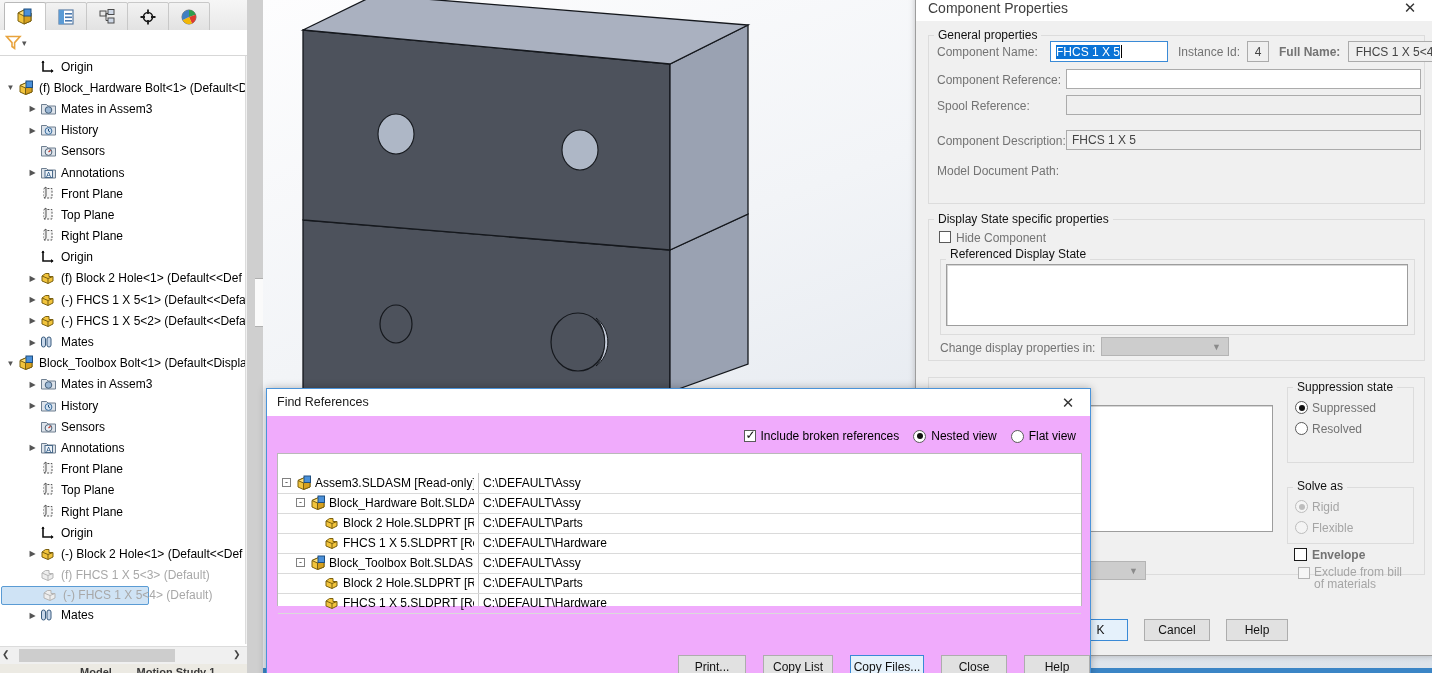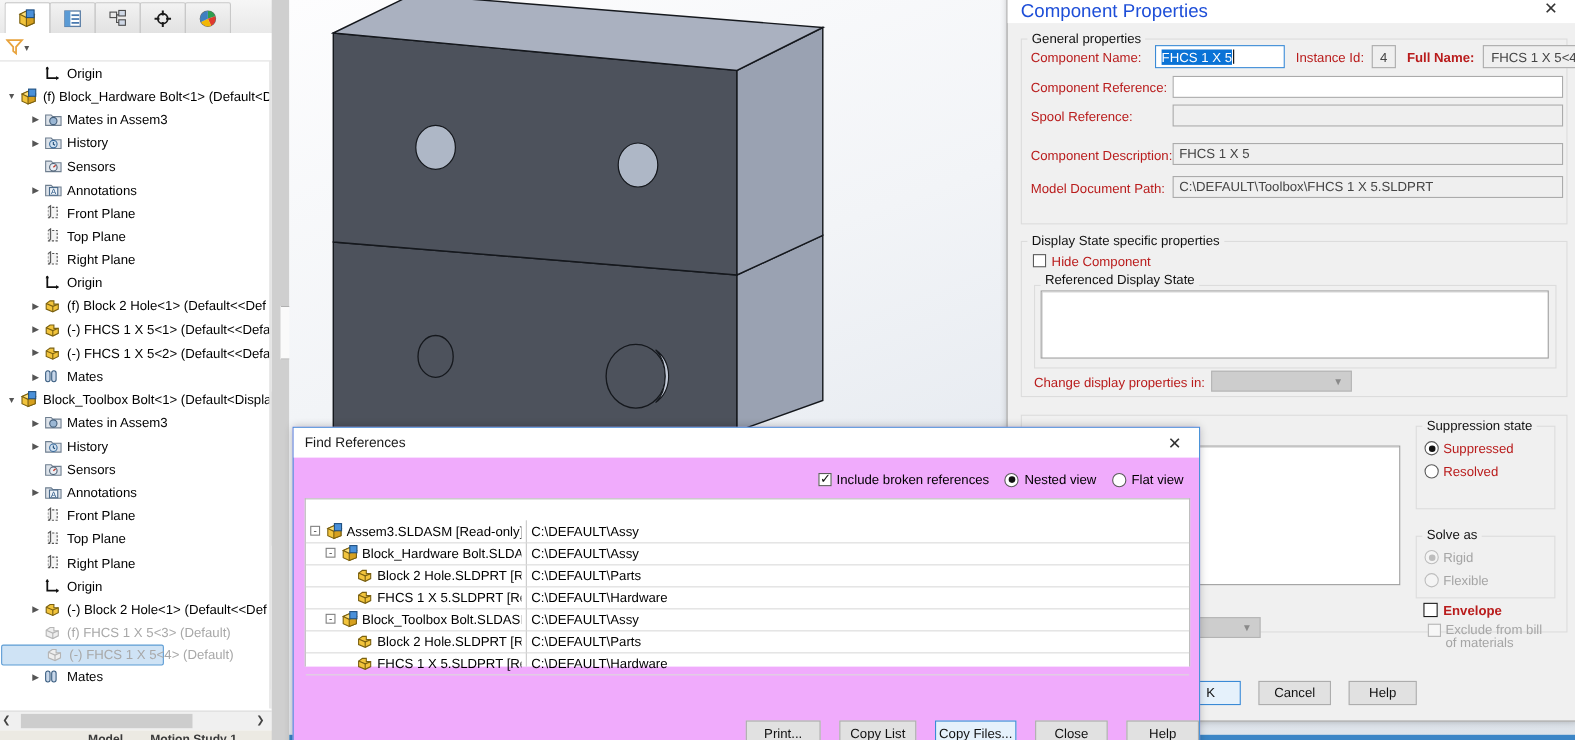--- a/index.html
+++ b/index.html
@@ -38,25 +38,25 @@
   #splitter-grip{position:absolute;left:255px;top:278px;width:24px;height:47px;background:#fafafa;border:1px solid #b0b0b0;border-left:none;border-radius:0 3px 3px 0;}
   #splitter-dot{position:absolute;left:264px;top:299px;width:5px;height:5px;border-radius:50%;background:#9a9a9a;}
   
   #viewport{position:absolute;left:263px;top:0;width:1169px;height:673px;
     background:linear-gradient(160deg,#fdfdfe 0%,#f2f4f7 35%,#e2e7ee 70%,#dde3ea 100%);}
   #vp-bottom-line{position:absolute;left:263px;top:668px;width:1169px;height:5px;background:#3b85c6;}
   
   #comp-props{position:absolute;left:915px;top:-6px;width:517px;height:660px;background:#f0f0f0;
     border:1px solid #9d9d9d;box-shadow:0 0 6px rgba(0,0,0,.22);}
   #cp-title{position:absolute;left:0;top:0;width:517px;height:26px;background:#fff;}
-  #cp-title-text{position:absolute;left:12px;top:5px;font-size:17px;color:#1d4ed8;}
+  #cp-title-text{position:absolute;left:12px;top:5px;font-size:14px;color:#404040;}
   #cp-close{position:absolute;right:8px;top:2px;width:30px;height:22px;display:flex;align-items:center;justify-content:center;font-size:15px;color:#333;}
   .grp{position:absolute;border:1px solid #dcdcdc;background:transparent;}
   .grp-title{position:absolute;font-size:12px;color:#111;background:#f0f0f0;padding:0 4px;}
-  .fld-lbl{position:absolute;font-size:12px;color:#b91c1c;}
+  .fld-lbl{position:absolute;font-size:12px;color:#737373;}
   .tbox{position:absolute;background:#fff;border:1px solid #ababab;font-size:12px;color:#111;
     display:flex;align-items:center;padding-left:5px;box-sizing:border-box;}
   .tbox.ro{background:#efefef;color:#444;}
   .tbox.focus{border:1px solid #3a8ad6;}
   .sel-text{background:#0a73d6;color:#fff;}
   .caret{display:inline-block;width:1px;height:13px;background:#000;margin-left:1px;}
   .chk{position:absolute;width:12px;height:12px;border:1px solid #5a5a5a;background:#fff;box-sizing:border-box;}
   .chk.dis{border-color:#b4b4b4;background:#f6f6f6;}
   .chk .tick{position:absolute;left:1px;top:-2px;font-size:12px;line-height:13px;color:#111;}
   .radio{position:absolute;width:13px;height:13px;border:1px solid #5a5a5a;border-radius:50%;background:#fff;box-sizing:border-box;}
@@ -503,21 +503,20 @@
   <div class="fld-lbl" style="left:21px;top:78px;">Component Reference:</div>
   <div class="tbox" style="left:150px;top:74px;width:355px;height:20px;"></div>
 
   <div class="fld-lbl" style="left:21px;top:104px;">Spool Reference:</div>
   <div class="tbox ro" style="left:150px;top:100px;width:355px;height:20px;"></div>
 
   <div class="fld-lbl" style="left:21px;top:139px;">Component Description:</div>
   <div class="tbox ro" style="left:150px;top:135px;width:355px;height:20px;">FHCS 1 X 5</div>
 
   <div class="fld-lbl" style="left:21px;top:169px;">Model Document Path:</div>
-  <div class="tbox ro" style="left:150px;top:165px;width:355px;height:20px;">C:\DEFAULT\Toolbox\FHCS 1 X 5.SLDPRT</div>
 
 
   <div class="grp" style="left:12px;top:224px;width:495px;height:140px;"></div>
   <div class="grp-title" style="left:18px;top:217px;">Display State specific properties</div>
 
   <div class="chk" style="left:23px;top:236px;"></div>
   <div class="fld-lbl" style="left:40px;top:236px;">Hide Component</div>
 
   <div class="grp" style="left:24px;top:264px;width:473px;height:74px;"></div>
   <div class="grp-title" style="left:30px;top:252px;">Referenced Display State</div>

